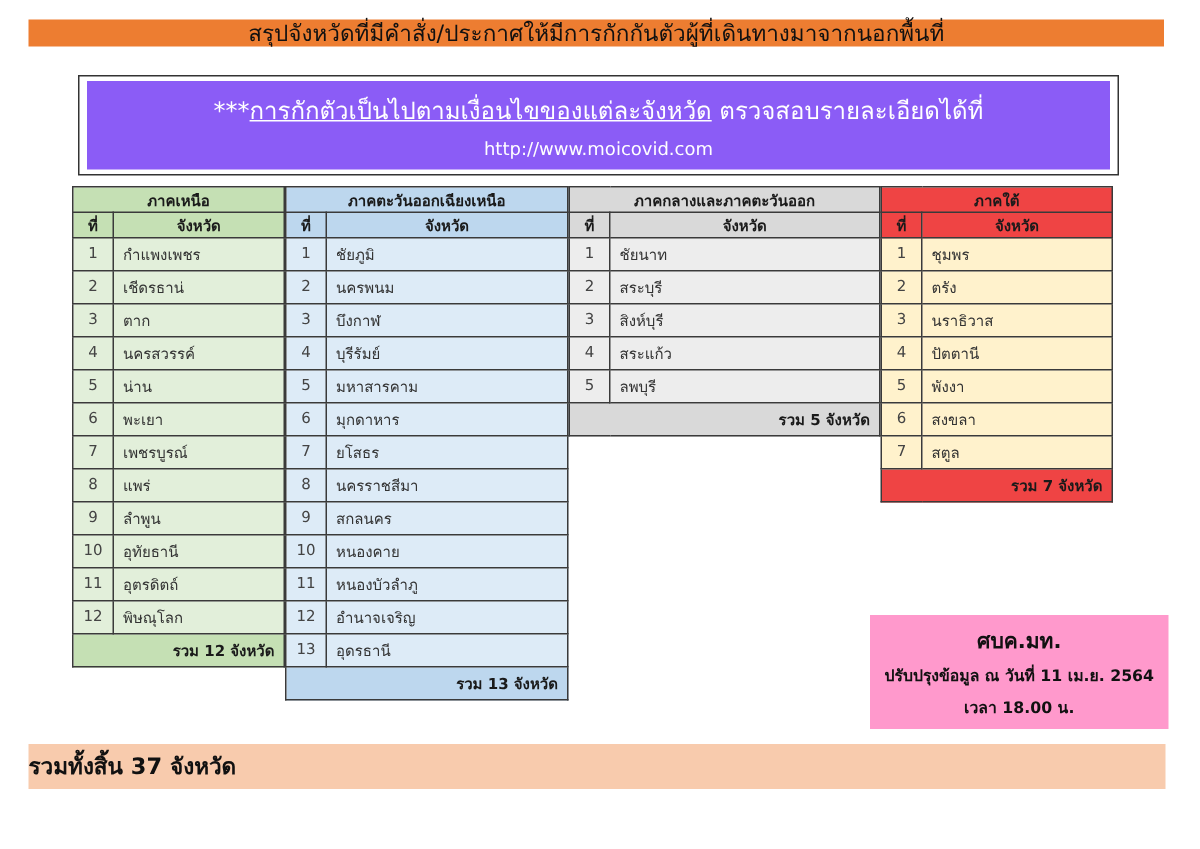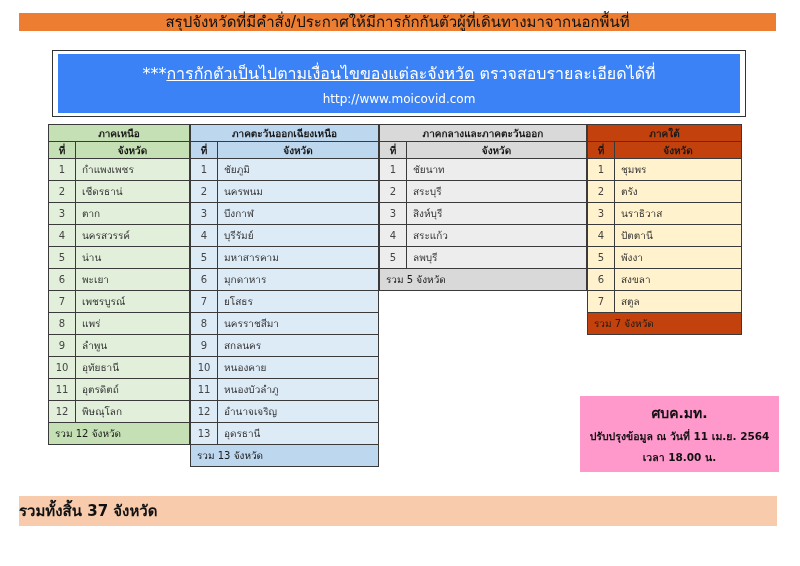--- a/index.html
+++ b/index.html
@@ -10,57 +10,57 @@
     position: absolute; left: 19px; top: 13px; width: 757px; height: 18px;
     background: #ed7d31; display: flex; align-items: center; justify-content: center;
     font-size: 15px; color: #111;
   }
 
   .notice-frame {
     position: absolute; left: 52px; top: 50px; width: 694px; height: 67px;
     border: 1.5px solid #333; background: #ffffff; padding: 3px 5px;
   }
   .notice-box {
-    width: 100%; height: 100%; background: #3b82f6; color: #ffffff;
+    width: 100%; height: 100%; background: #8b5cf6; color: #ffffff;
     display: flex; flex-direction: column; align-items: center; justify-content: center;
     gap: 6px;
   }
   .notice-line1 { font-size: 16px; }
   .notice-line1 .u { text-decoration: underline; }
   .notice-line2 { font-size: 12px; }
 
   table.region {
     position: absolute; border-collapse: collapse; font-size: 10px;
   }
   table.region td, table.region th {
     border: 1.5px solid #3a3a3a; height: 22px; padding: 0 6px; font-weight: normal;
   }
   table.region th { font-weight: bold; height: 17px; text-align: center; }
   table.region td.num { text-align: center; width: 27px; padding: 0; color: #444; }
   table.region td.name { text-align: left; color: #333; }
-  table.region td.total { text-align: left; font-weight: normal; }
+  table.region td.total { text-align: right; font-weight: bold; }
 
   #t-north { left: 48px; top: 124px; width: 142px; }
   #t-north th, #t-north td.total { background: #c5e0b4; }
   #t-north td.num, #t-north td.name { background: #e2efda; }
 
   #t-ne { left: 190px; top: 124px; width: 189px; }
   #t-ne th, #t-ne td.total { background: #bdd7ee; }
   #t-ne td.num, #t-ne td.name { background: #ddebf7; }
 
   #t-central { left: 379px; top: 124px; width: 208px; padding-left: 22px; }
   #t-central th, #t-central td.total { background: #d9d9d9; }
   #t-central td.num, #t-central td.name { background: #ededed; }
 
   #t-south { left: 587px; top: 124px; width: 155px; }
-  #t-south th, #t-south td.total { background: #c2410c; }
+  #t-south th, #t-south td.total { background: #ef4444; }
   #t-south td.num, #t-south td.name { background: #fff2cc; }
 
   .update-box {
-    position: absolute; left: 580px; top: 396px; width: 199px; height: 76px;
+    position: absolute; left: 580px; top: 410px; width: 199px; height: 76px;
     background: #ff99cc; display: flex; flex-direction: column; align-items: center; justify-content: center;
     gap: 4px; color: #111;
   }
   .update-org { font-size: 14px; font-weight: bold; }
   .update-date { font-size: 10.5px; font-weight: bold; }
   .update-time { font-size: 10.5px; font-weight: bold; }
 
   .total-banner {
     position: absolute; left: 19px; top: 496px; width: 758px; height: 30px;
     background: #f8cbad; display: flex; align-items: center; 

